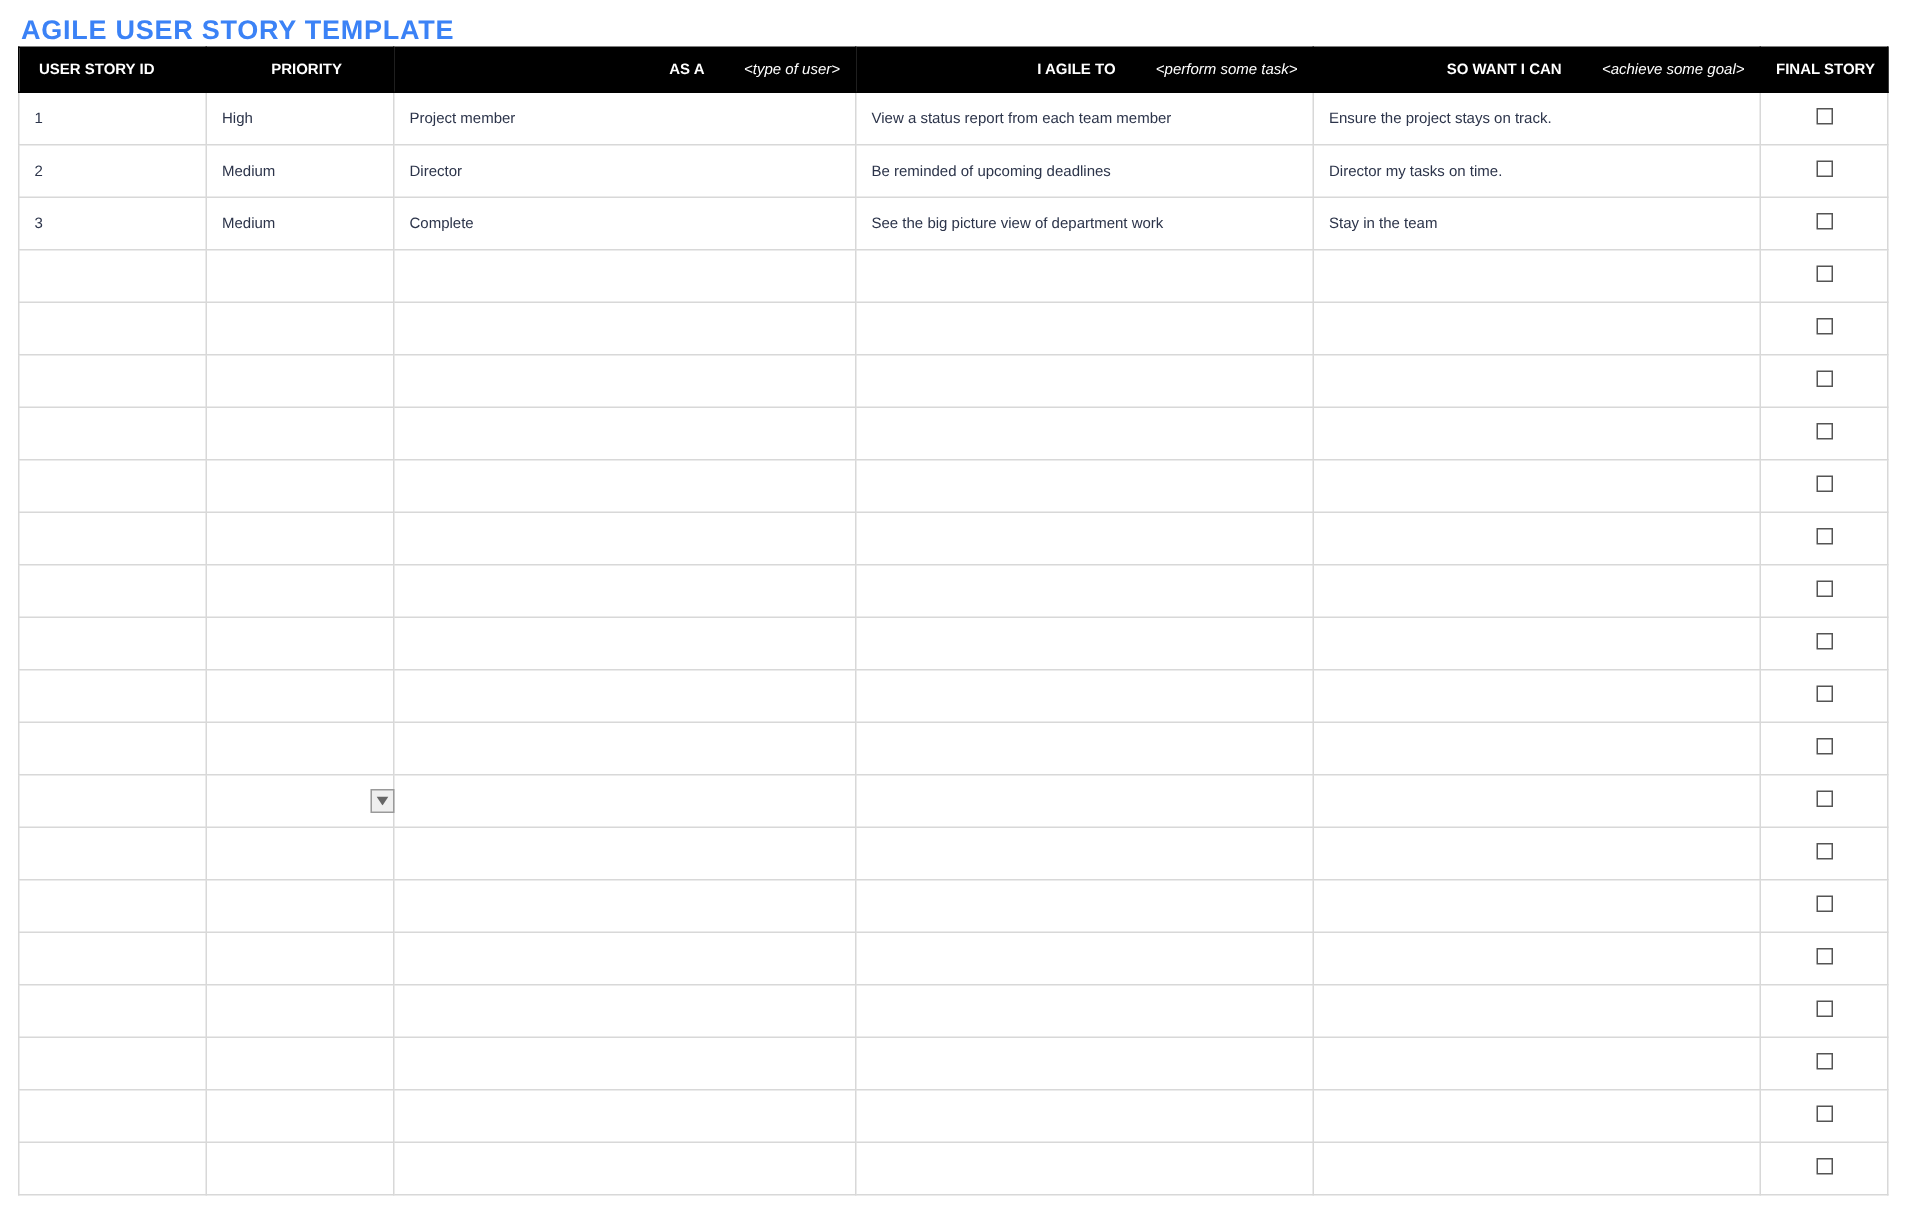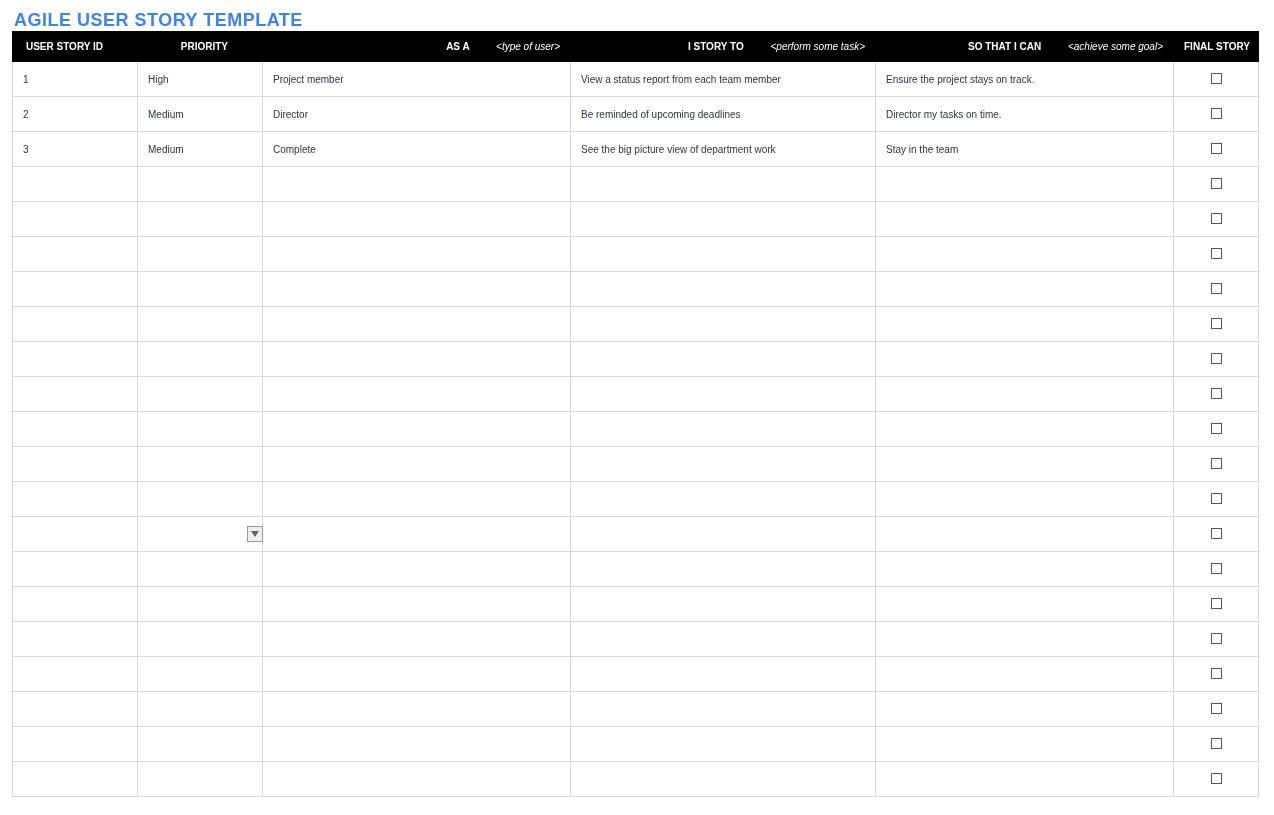--- a/index.html
+++ b/index.html
@@ -91,24 +91,24 @@
       <th>
         <span>USER STORY ID</span><span class="hint"></span>
       </th>
       <th>
         <span>PRIORITY</span><span class="hint"></span>
       </th>
       <th>
         <span>AS A </span><span class="hint">&lt;type of user&gt;</span>
       </th>
       <th>
-        <span>I STORY TO </span><span class="hint">&lt;perform some task&gt;</span>
-      </th>
-      <th>
-        <span>SO THAT I CAN </span><span class="hint">&lt;achieve some goal&gt;</span>
+        <span>I AGILE TO </span><span class="hint">&lt;perform some task&gt;</span>
+      </th>
+      <th>
+        <span>SO WANT I CAN </span><span class="hint">&lt;achieve some goal&gt;</span>
       </th>
       <th class="final">
         <span>FINAL STORY</span><span class="hint"></span>
       </th>
     </tr>
   </thead>
   <tbody id="tbody">
       <tr>
         <td>1</td>
         <td>High</td>

